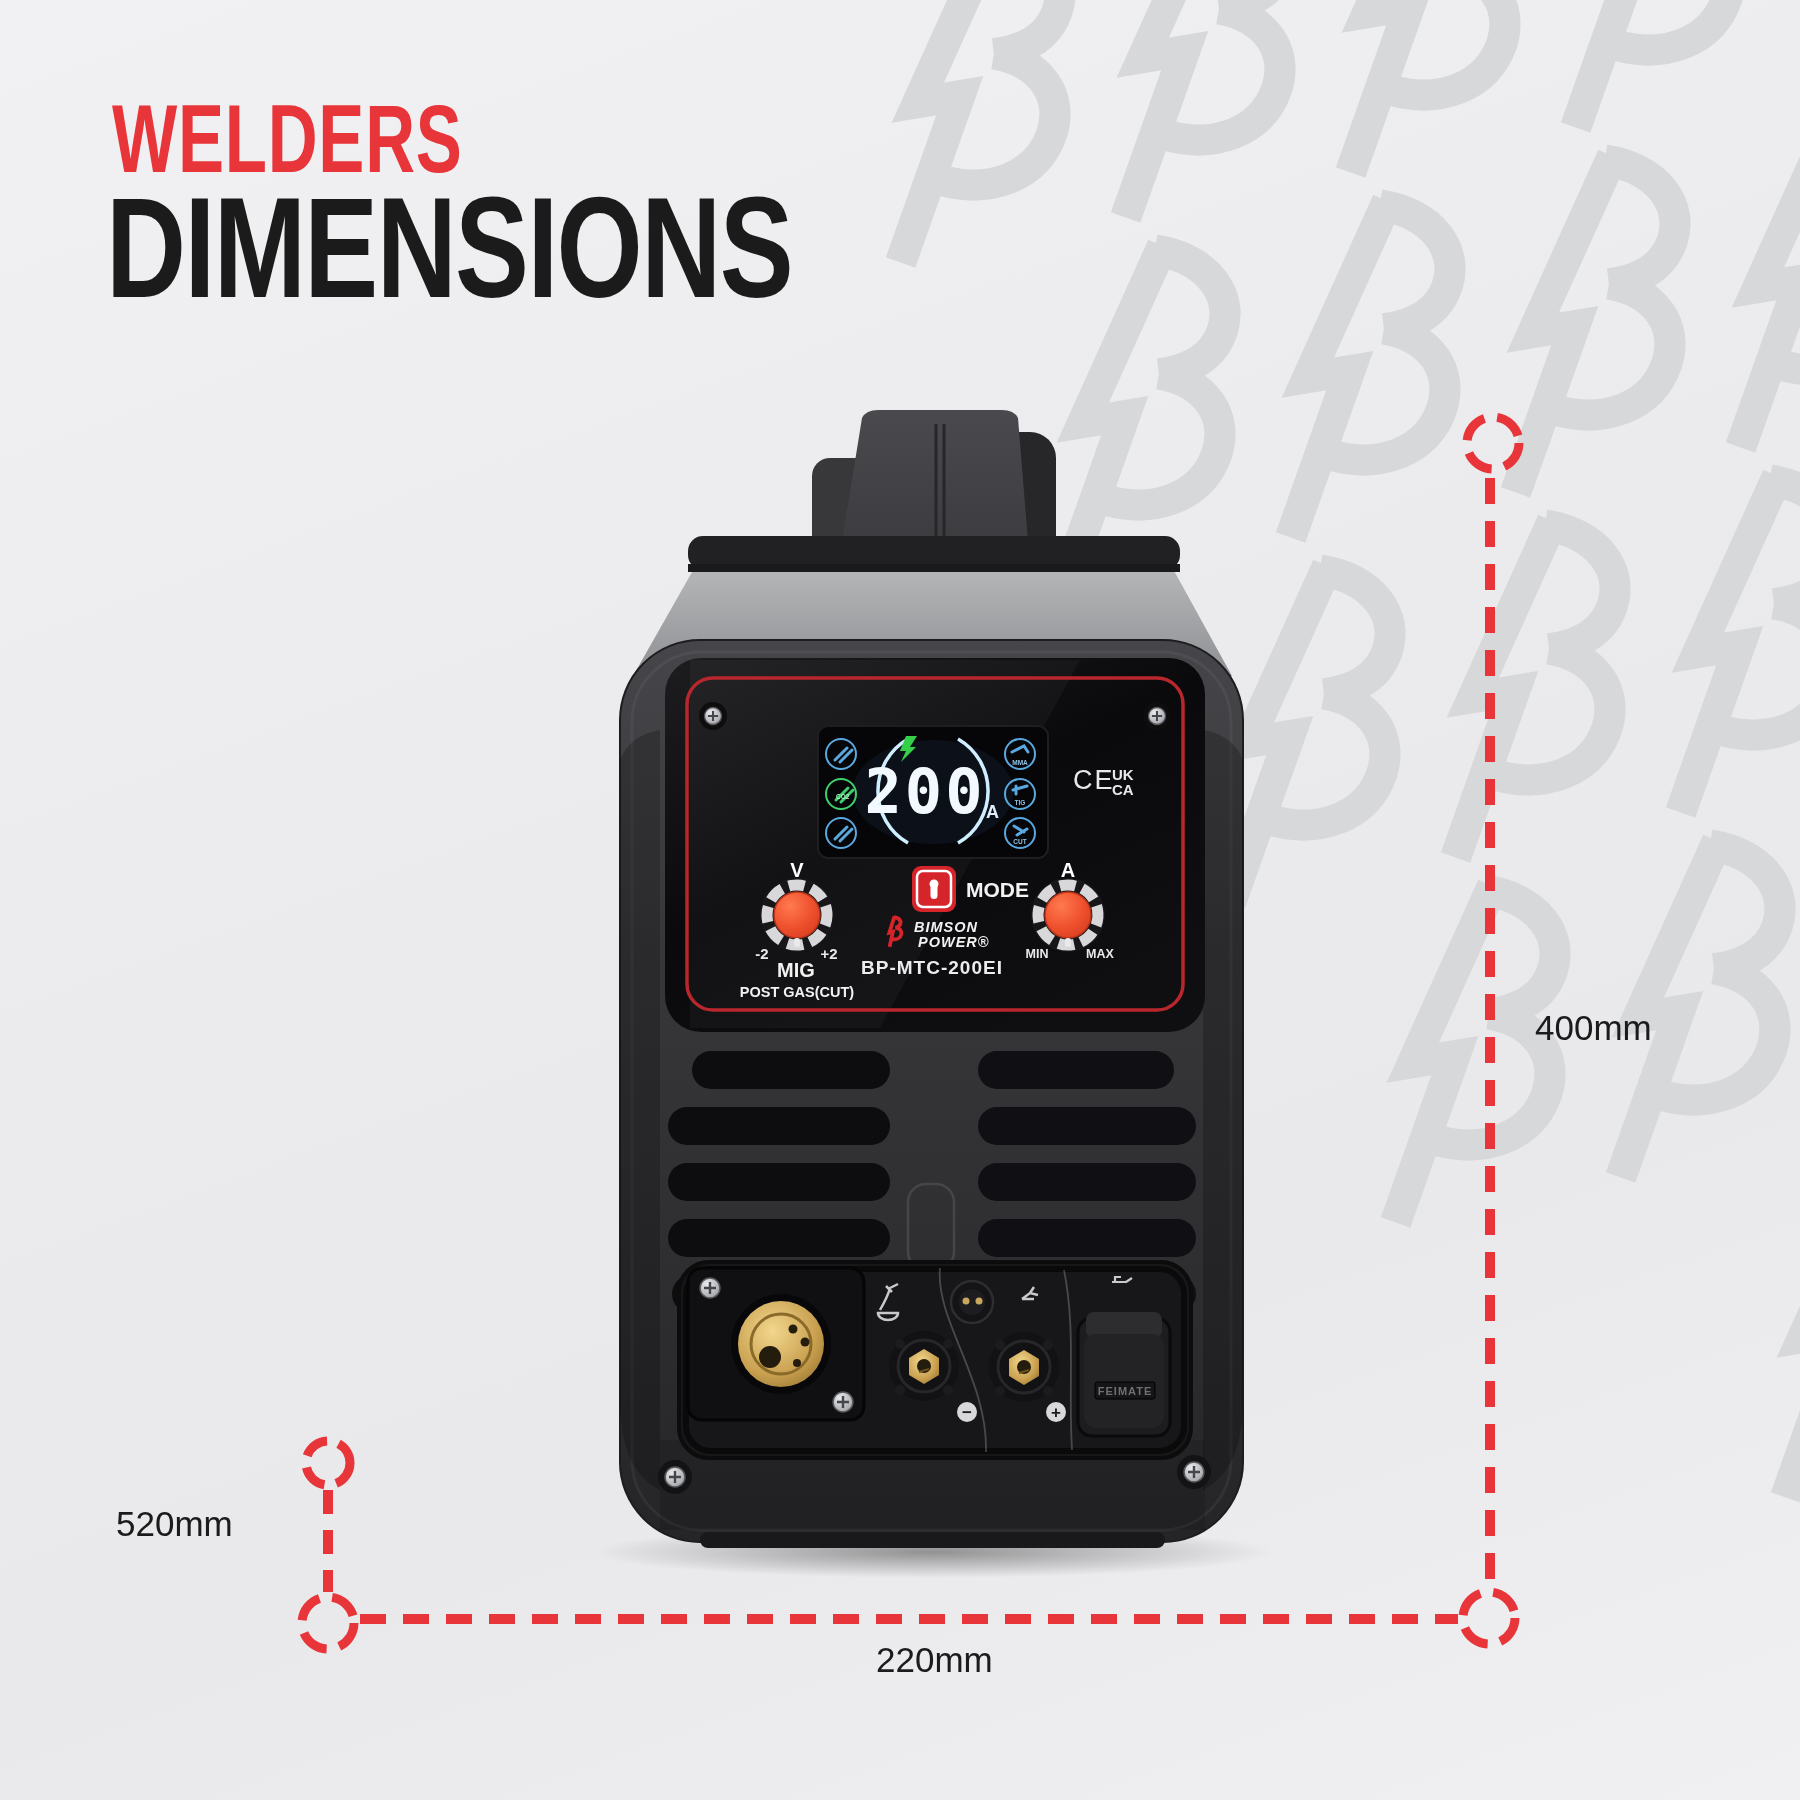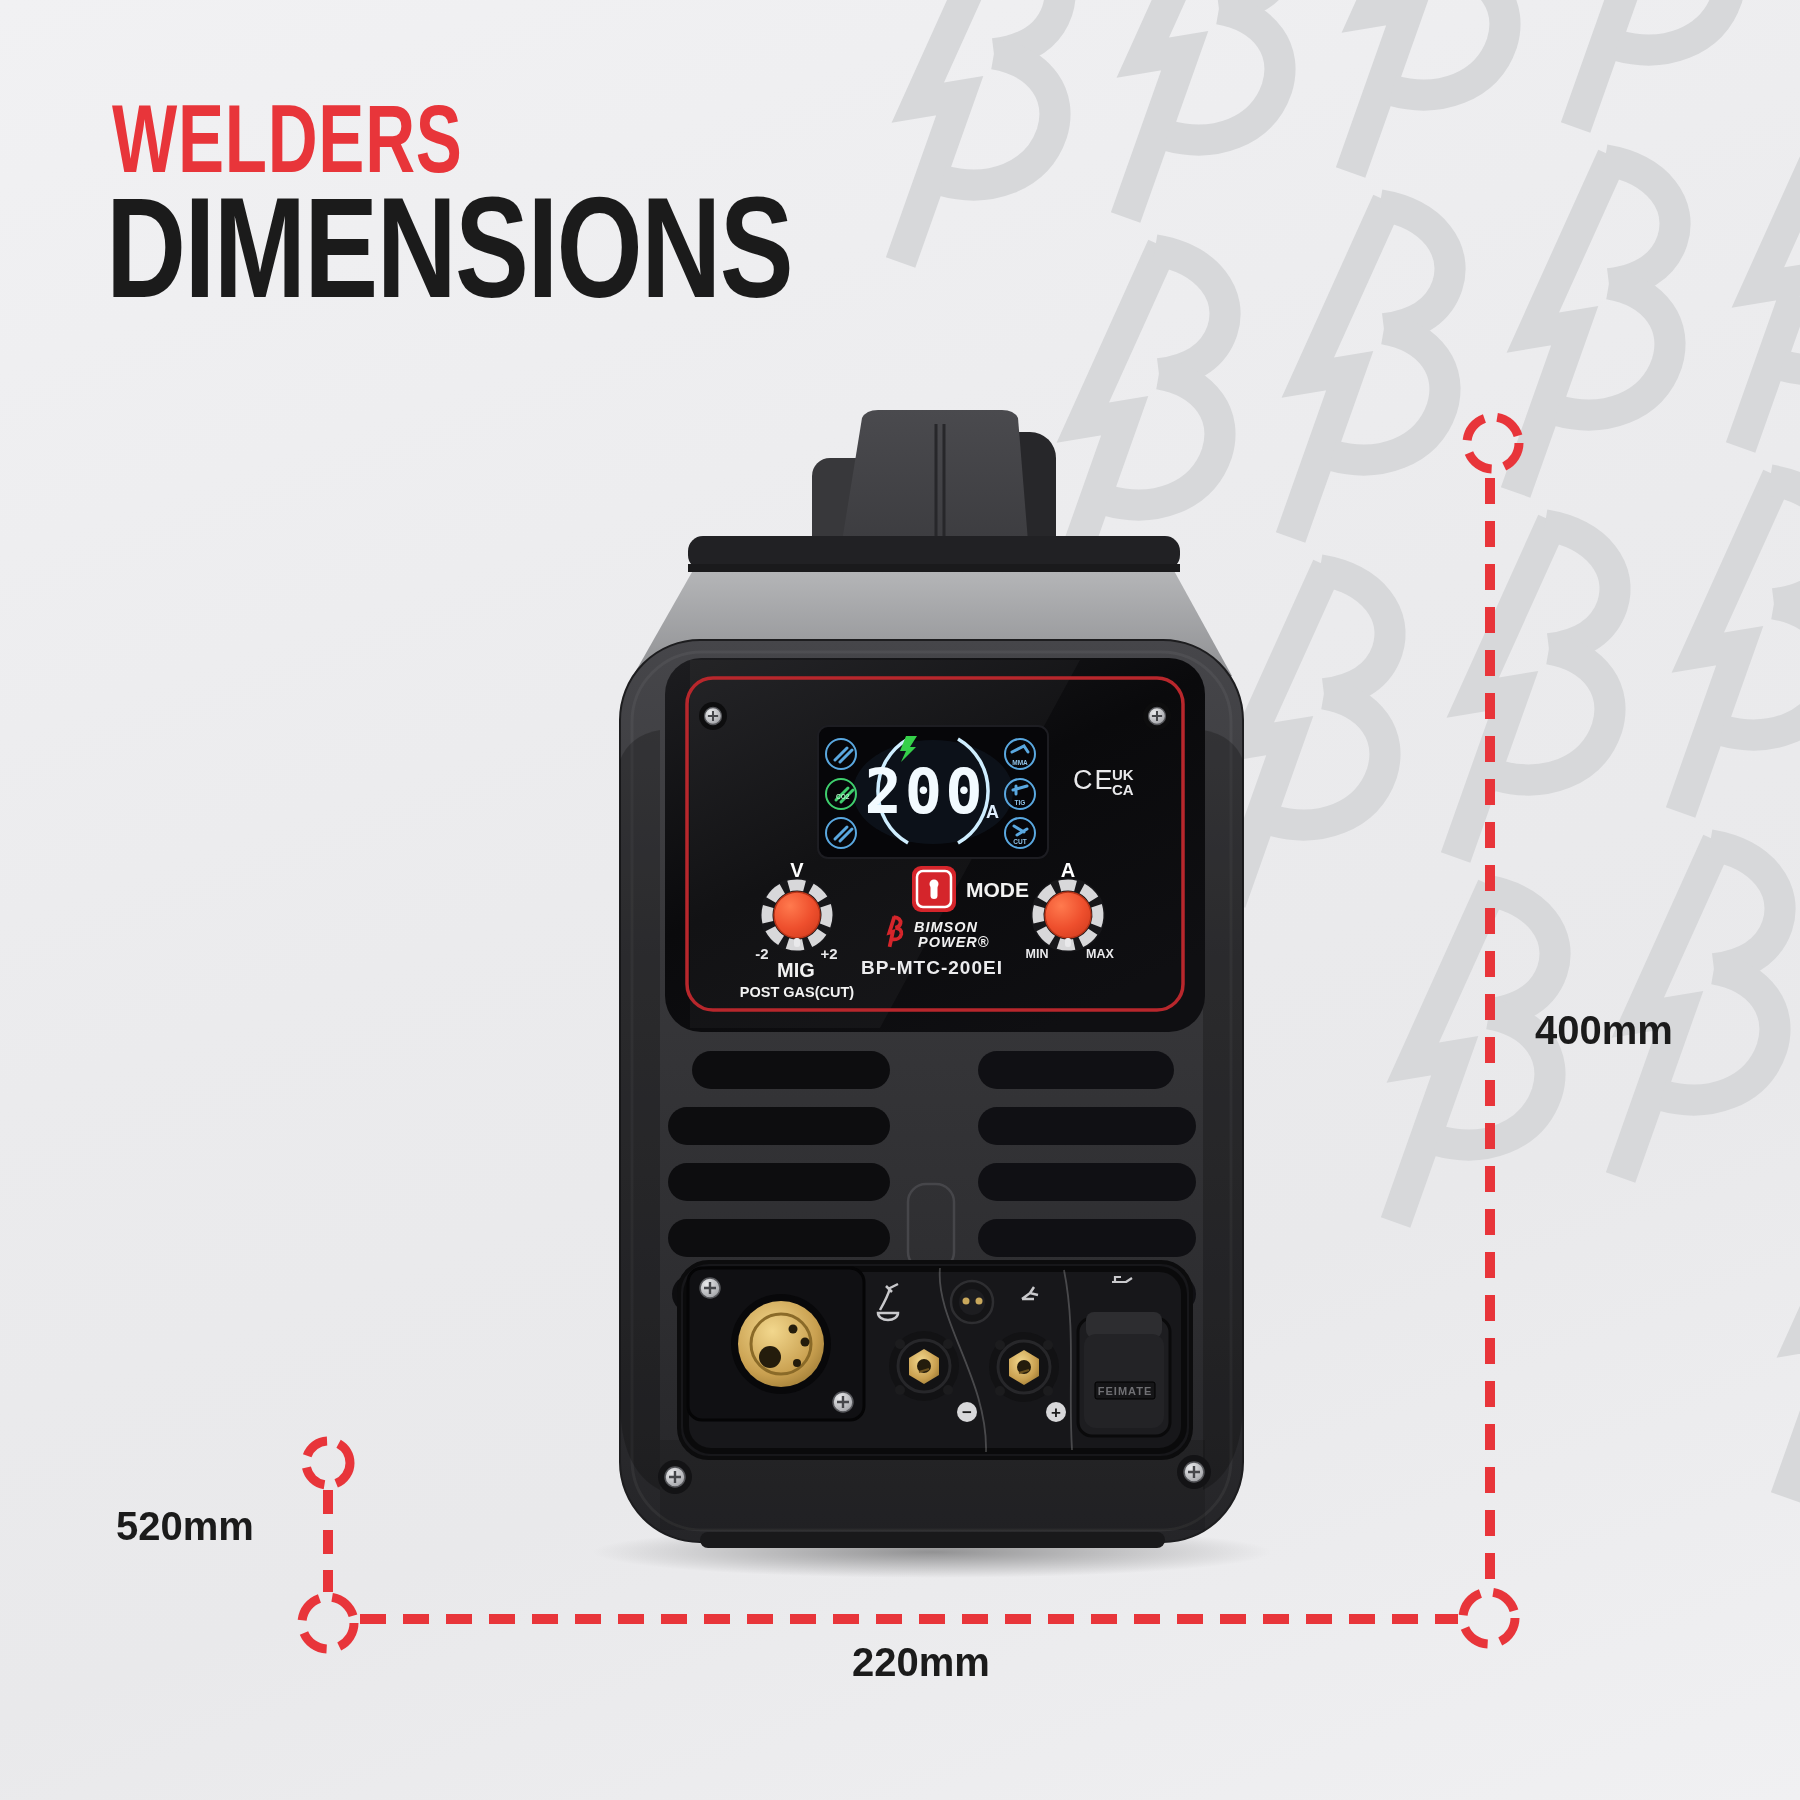--- a/index.html
+++ b/index.html
@@ -6,24 +6,24 @@
   #stage{position:relative;width:1800px;height:1800px;overflow:hidden;
          background:linear-gradient(160deg,#f1f1f3 0%,#ebebed 45%,#e9e9eb 70%,#f0f0f2 100%);
          font-family:"Liberation Sans",sans-serif;}
   .abs{position:absolute;}
   
   .eyebrow{left:112px;top:100px;font-size:96px;font-weight:bold;color:#e8353a;
            transform:scaleX(.72);transform-origin:left top;line-height:.82;letter-spacing:1px;}
   .headline{left:106px;top:190px;font-size:142px;font-weight:bold;color:#1b1b1b;
             transform:scaleX(.78);transform-origin:left top;line-height:.82;letter-spacing:-2px;}
   
-  .dim-label{font-size:40px;font-weight:bold;color:#1b1b1b;letter-spacing:0;}
+  .dim-label{font-size:35px;font-weight:normal;color:#1b1b1b;letter-spacing:0;}
   .dim-h{left:1535px;top:1008px;}
   .dim-d{left:104px;top:1504px;margin-left:12px;}
-  .dim-w{left:852px;top:1640px;}
+  .dim-w{left:876px;top:1640px;}
   svg{display:block;}
   svg text{font-family:"Liberation Sans",sans-serif;}
   .seg{font-family:"DejaVu Sans Mono",monospace;font-weight:bold;letter-spacing:3px;}
 </style>
 </head>
 <body>
 
 <div id="stage">
 
   <svg class="abs" style="left:0;top:0" width="1800" height="1800" viewBox="0 0 1800 1800">

